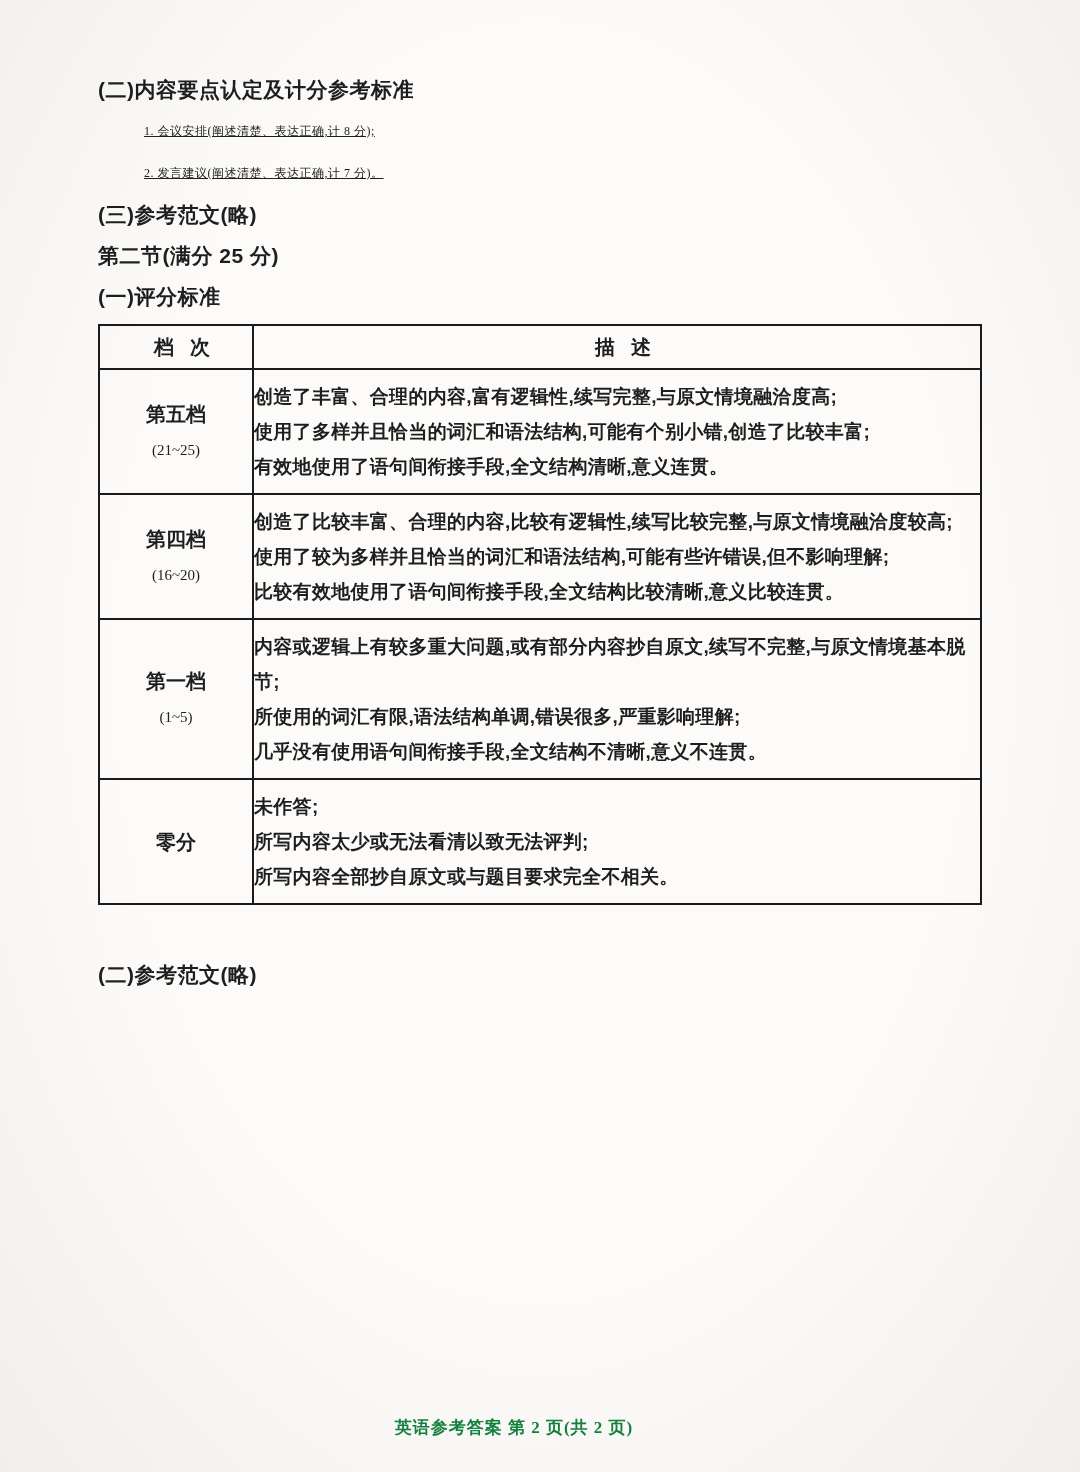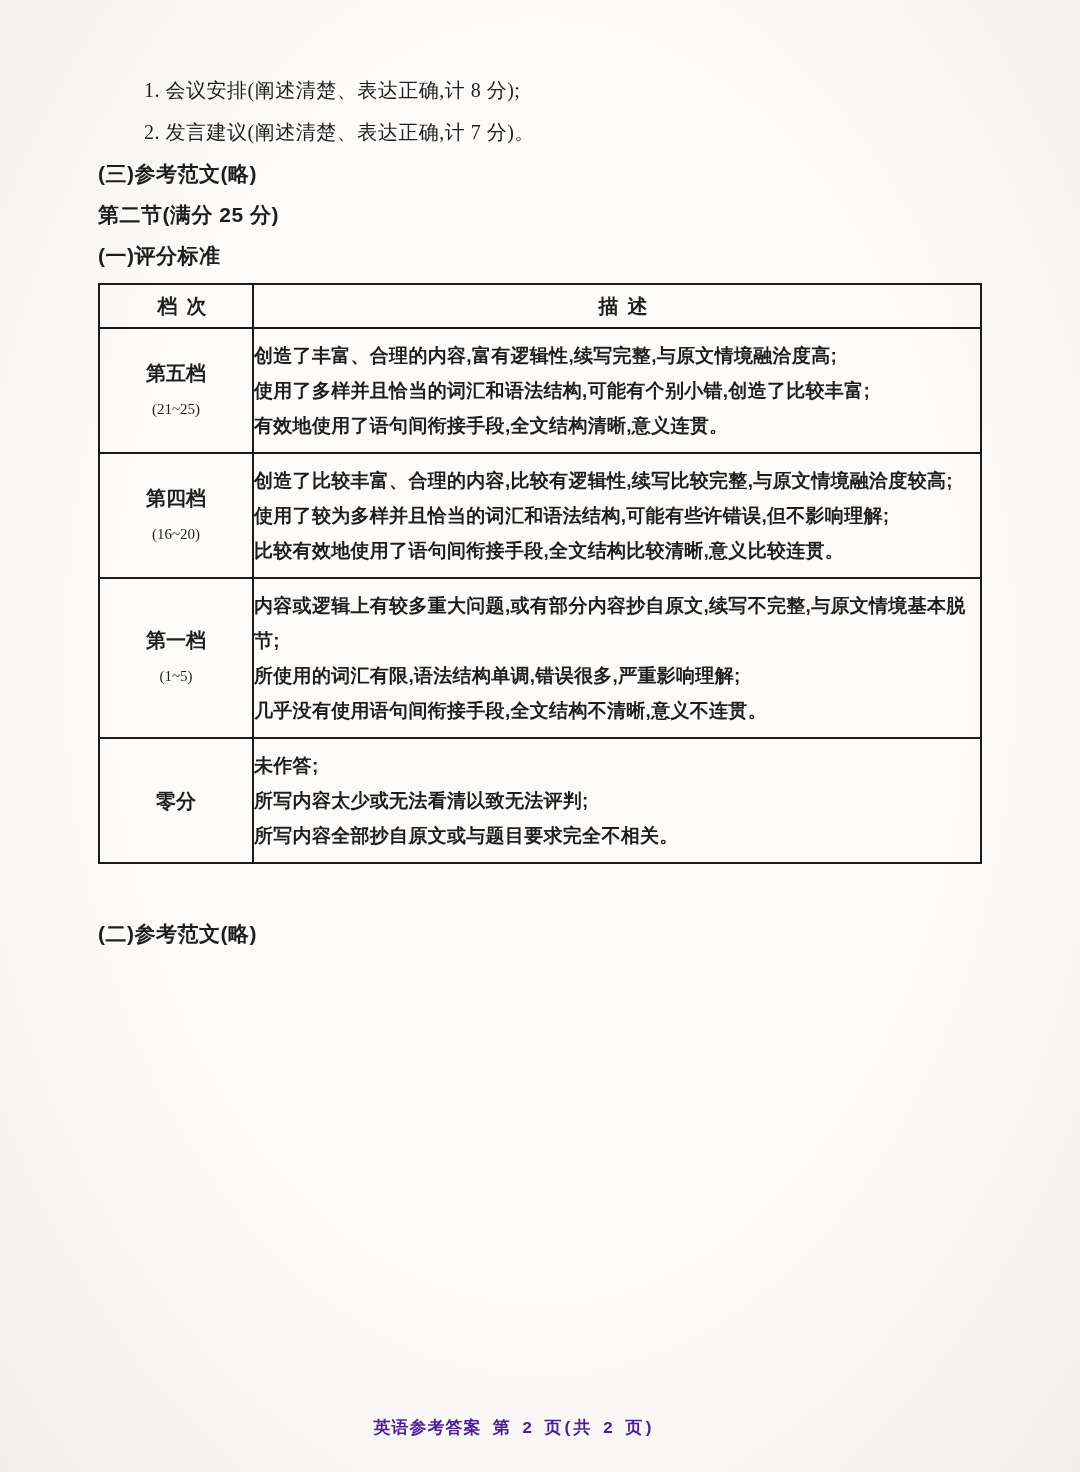--- a/index.html
+++ b/index.html
@@ -23,41 +23,42 @@
   }
   .heading {
     font-weight: bold;
     font-size: 21px;
     line-height: 28px;
     margin-bottom: 13px;
     letter-spacing: 0.5px;
     font-family: "Liberation Sans", "DejaVu Sans", sans-serif;
   }
   .list-item {
-    font-size: 20px;
+    font-size: 12px;
     line-height: 28px;
     margin: 0 0 14px 46px;
     letter-spacing: 0.5px;
+    text-decoration: underline;
   }
   table.rubric {
     border-collapse: collapse;
     table-layout: fixed;
     width: 884px;
     margin-top: 4px;
     background: transparent;
   }
   table.rubric th, table.rubric td {
     border: 2px solid #1b1b1b;
   }
   table.rubric th {
     height: 40px;
     font-size: 20px;
     font-weight: bold;
     text-align: center;
-    font-family: Liberation Serif, serif;
+    font-family: Liberation Mono, monospace;
     letter-spacing: 2px;
     padding-left: 15px;
   }
   .col-level { width: 136px; }
   td.level-cell {
     text-align: center;
     vertical-align: middle;
     font-family: "Liberation Sans", "DejaVu Sans", sans-serif;
   }
   .level-name {
@@ -88,29 +89,30 @@
   }
   .footer {
     position: absolute;
     left: 0;
     top: 1416px;
     width: 1028px;
     text-align: center;
     font-size: 17px;
     font-weight: bold;
     letter-spacing: 1px;
-    color: #4c1d95;
-    font-family: Liberation Mono, monospace;
+    color: #15803d;
+    font-family: Liberation Serif, serif;
   }
 </style>
 </head>
 <body>
 
 <div class="page">
 
+  <div class="heading">(二)内容要点认定及计分参考标准</div>
 
   <div class="list-item">1. 会议安排(阐述清楚、表达正确,计 8 分);</div>
   <div class="list-item">2. 发言建议(阐述清楚、表达正确,计 7 分)。</div>
 
   <div class="heading">(三)参考范文(略)</div>
   <div class="heading">第二节(满分 25 分)</div>
   <div class="heading">(一)评分标准</div>
 
   <table class="rubric">
     <thead>

